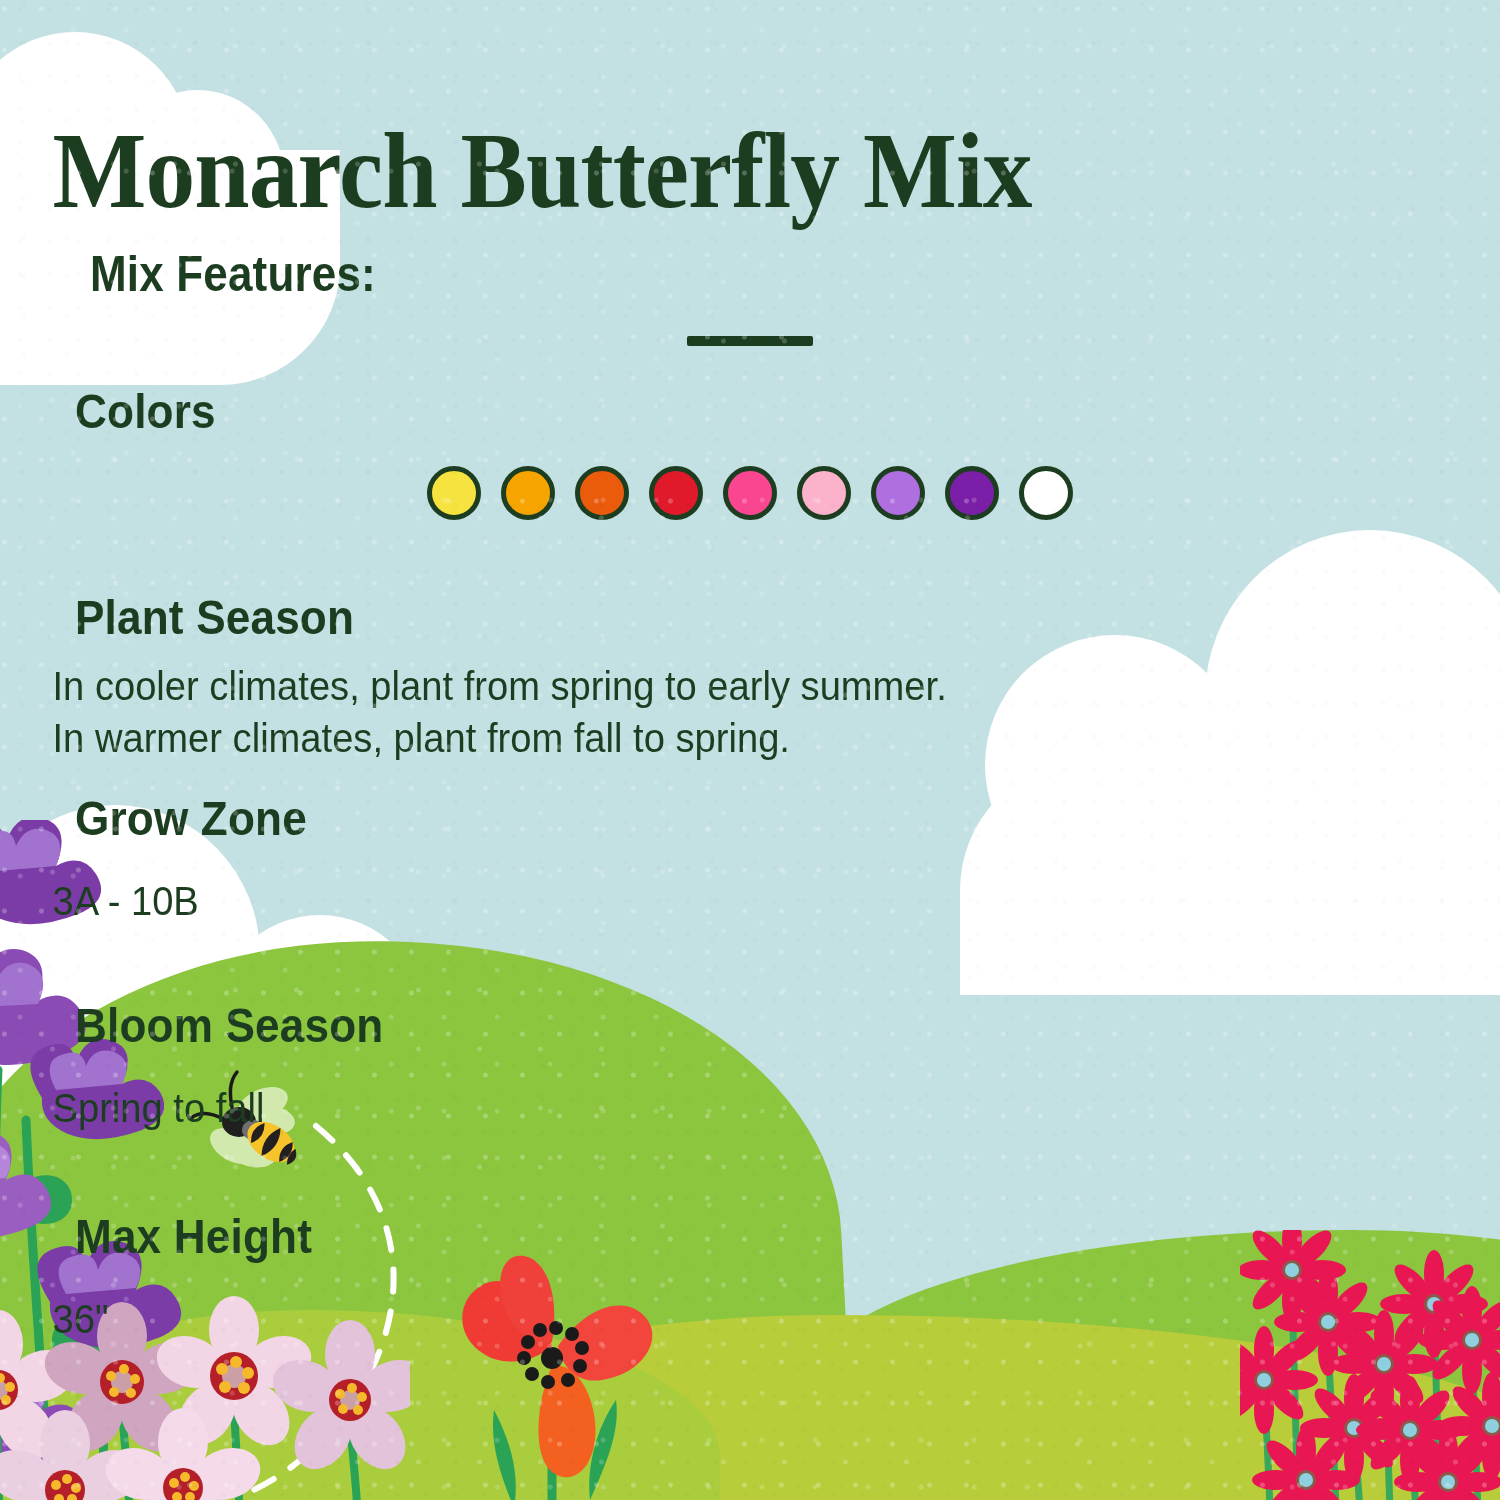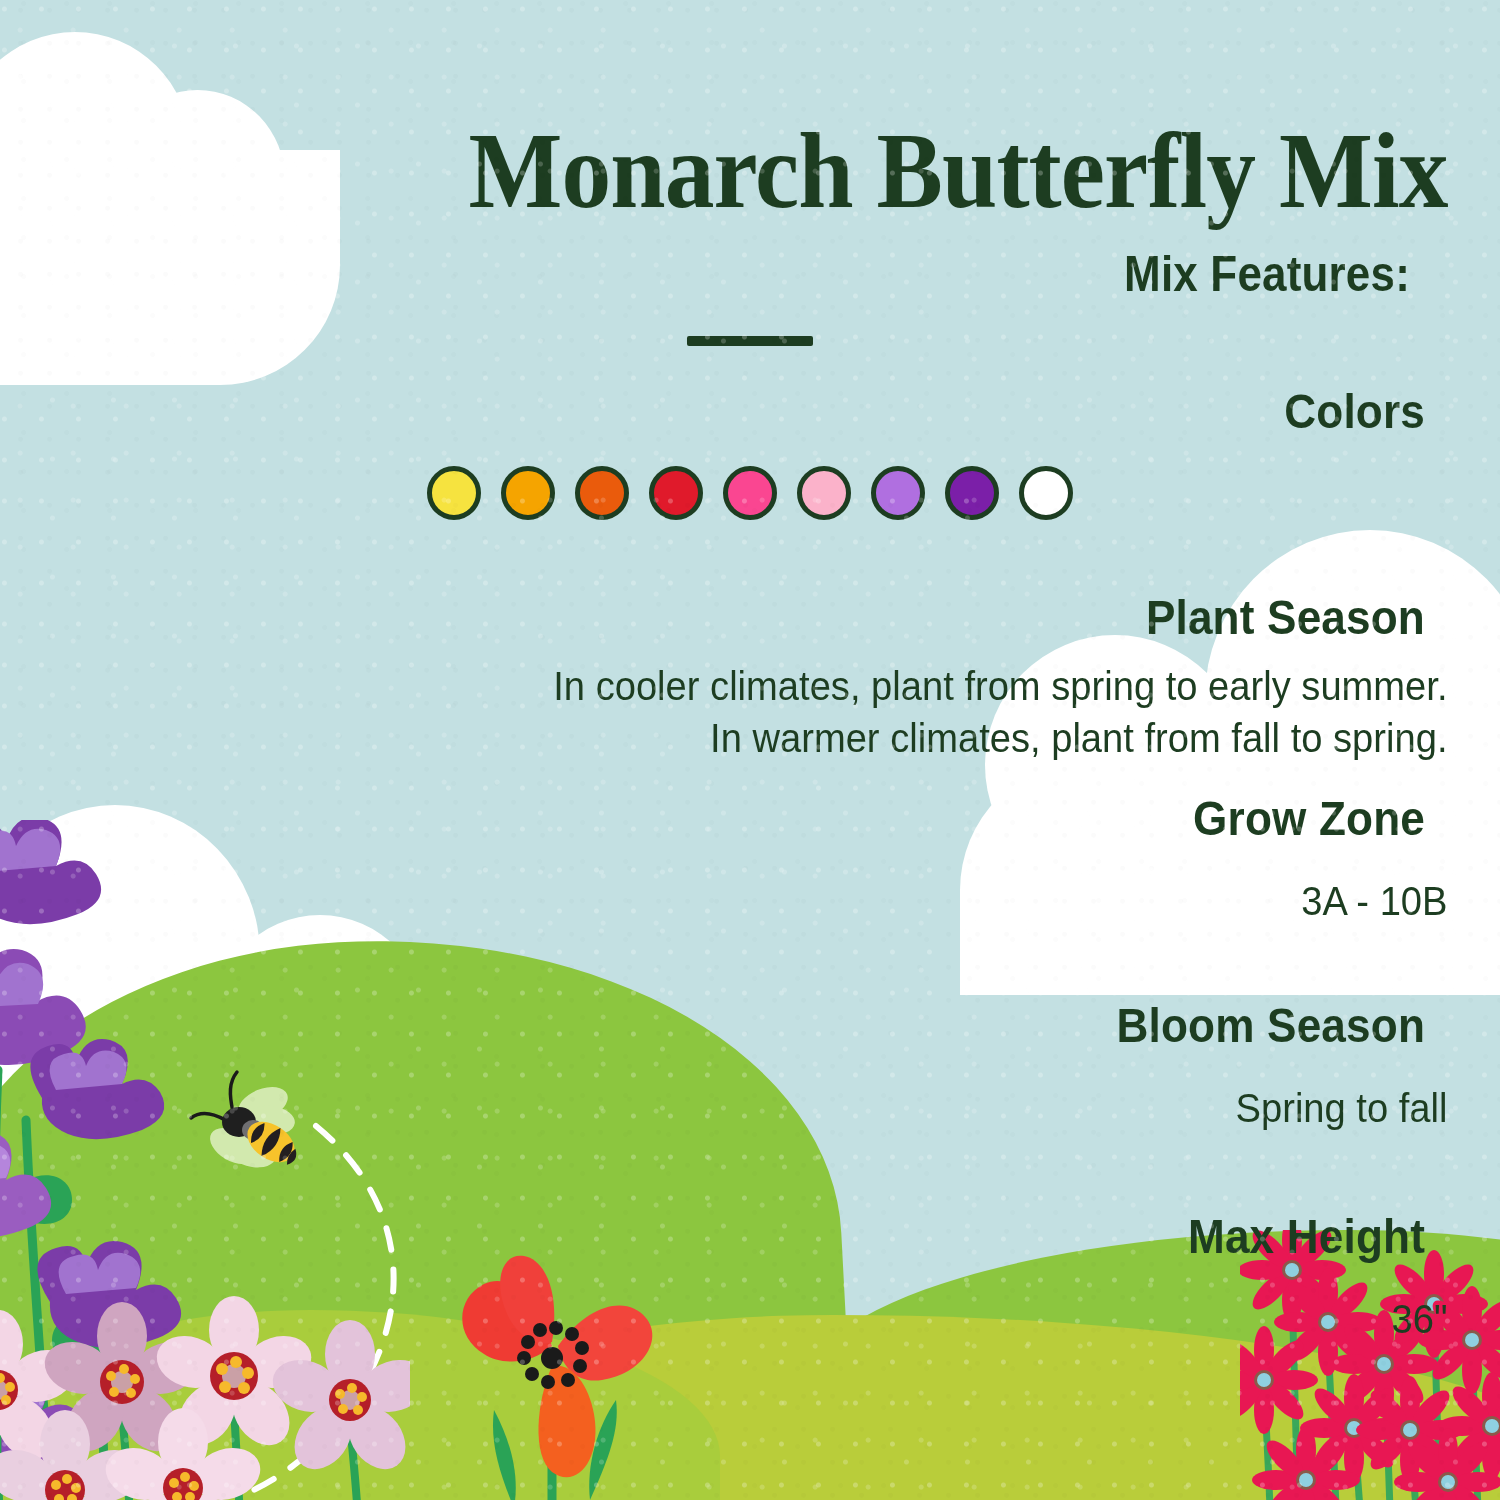--- a/index.html
+++ b/index.html
@@ -71,21 +71,21 @@
     background:#b9cd3a;
     border-radius:42% 62% 0 0 / 100% 100% 0 0;}
   #hillE{z-index:8;left:-40px;bottom:0;width:760px;height:190px;
     background:#a9cd3c;
     border-radius:60% 70% 0 0 / 100% 100% 0 0;}
 
   
   #beepath{z-index:12;left:120px;top:1060px;}
 
   
-  #content{position:absolute;inset:0;z-index:20;text-align:right;color:#1d3d21;border-radius:29px;}
+  #content{position:absolute;inset:0;z-index:20;text-align:left;color:#1d3d21;border-radius:29px;}
 
   #title{
     position:absolute;left:0;right:0;top:118px;
     font-family:"Liberation Serif", serif;
     font-weight:700;
     font-size:107px;
     line-height:1.0;
     letter-spacing:-1px;
     color:#1d3d21;
     transform:scaleX(.93);

